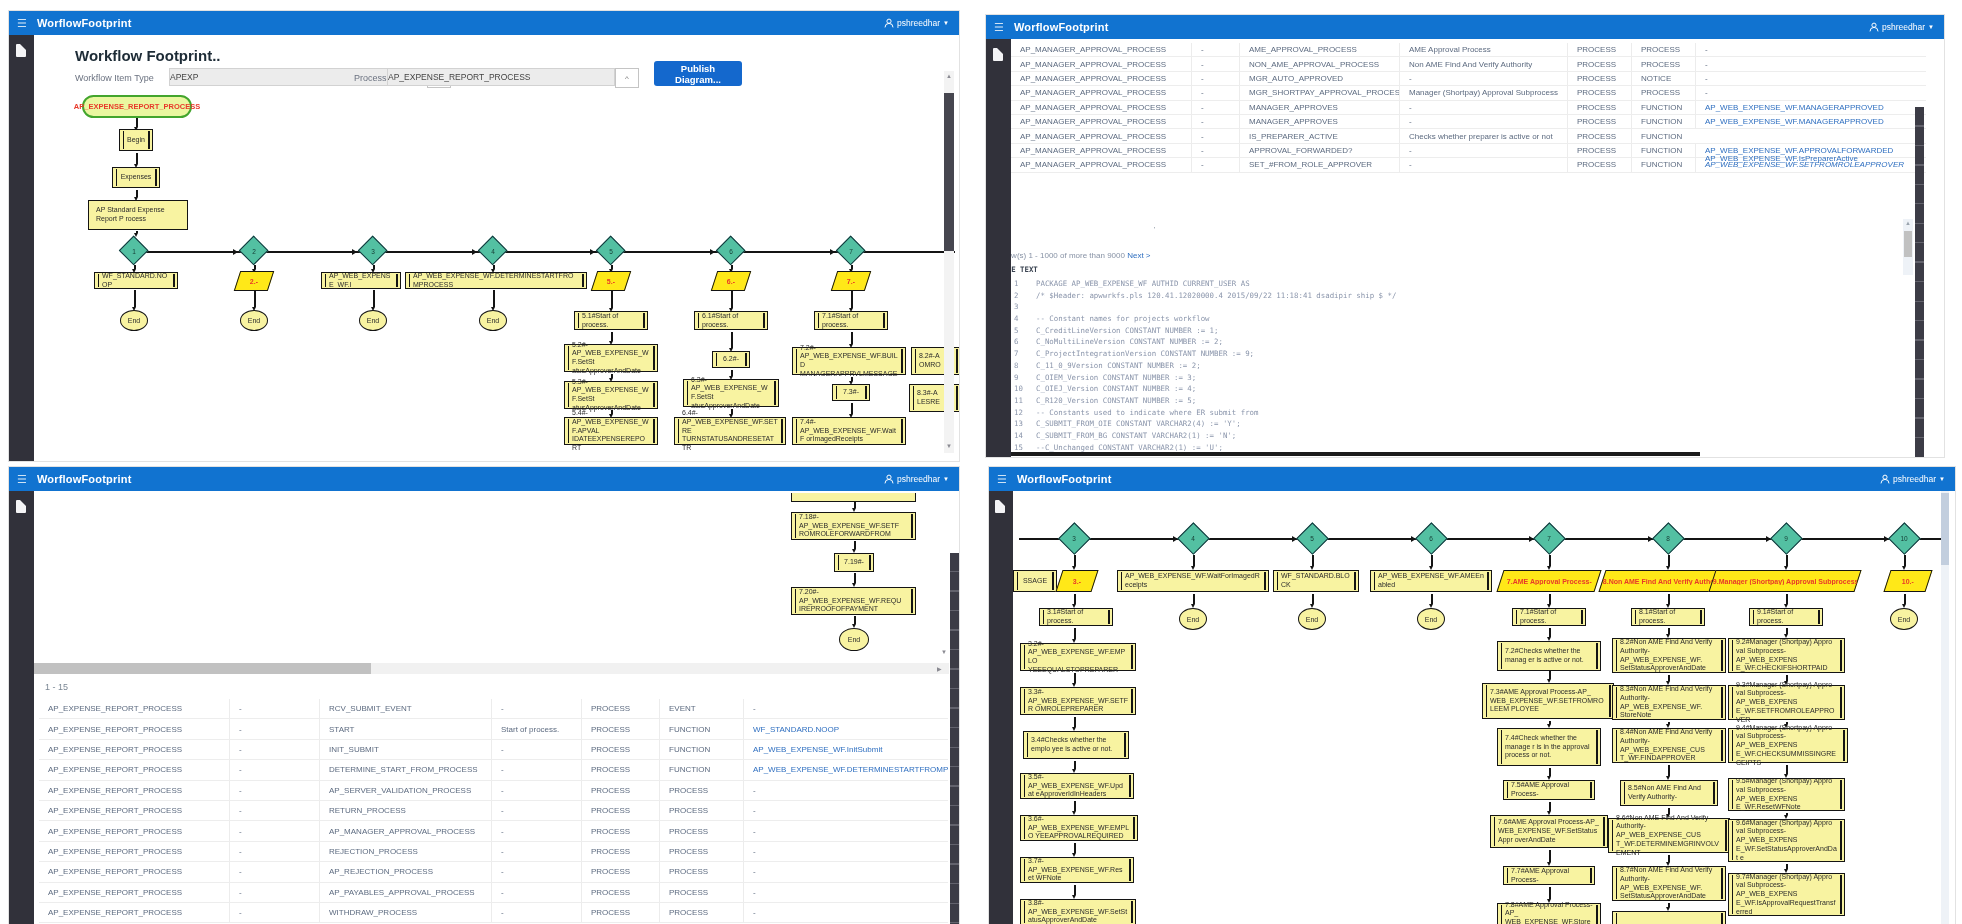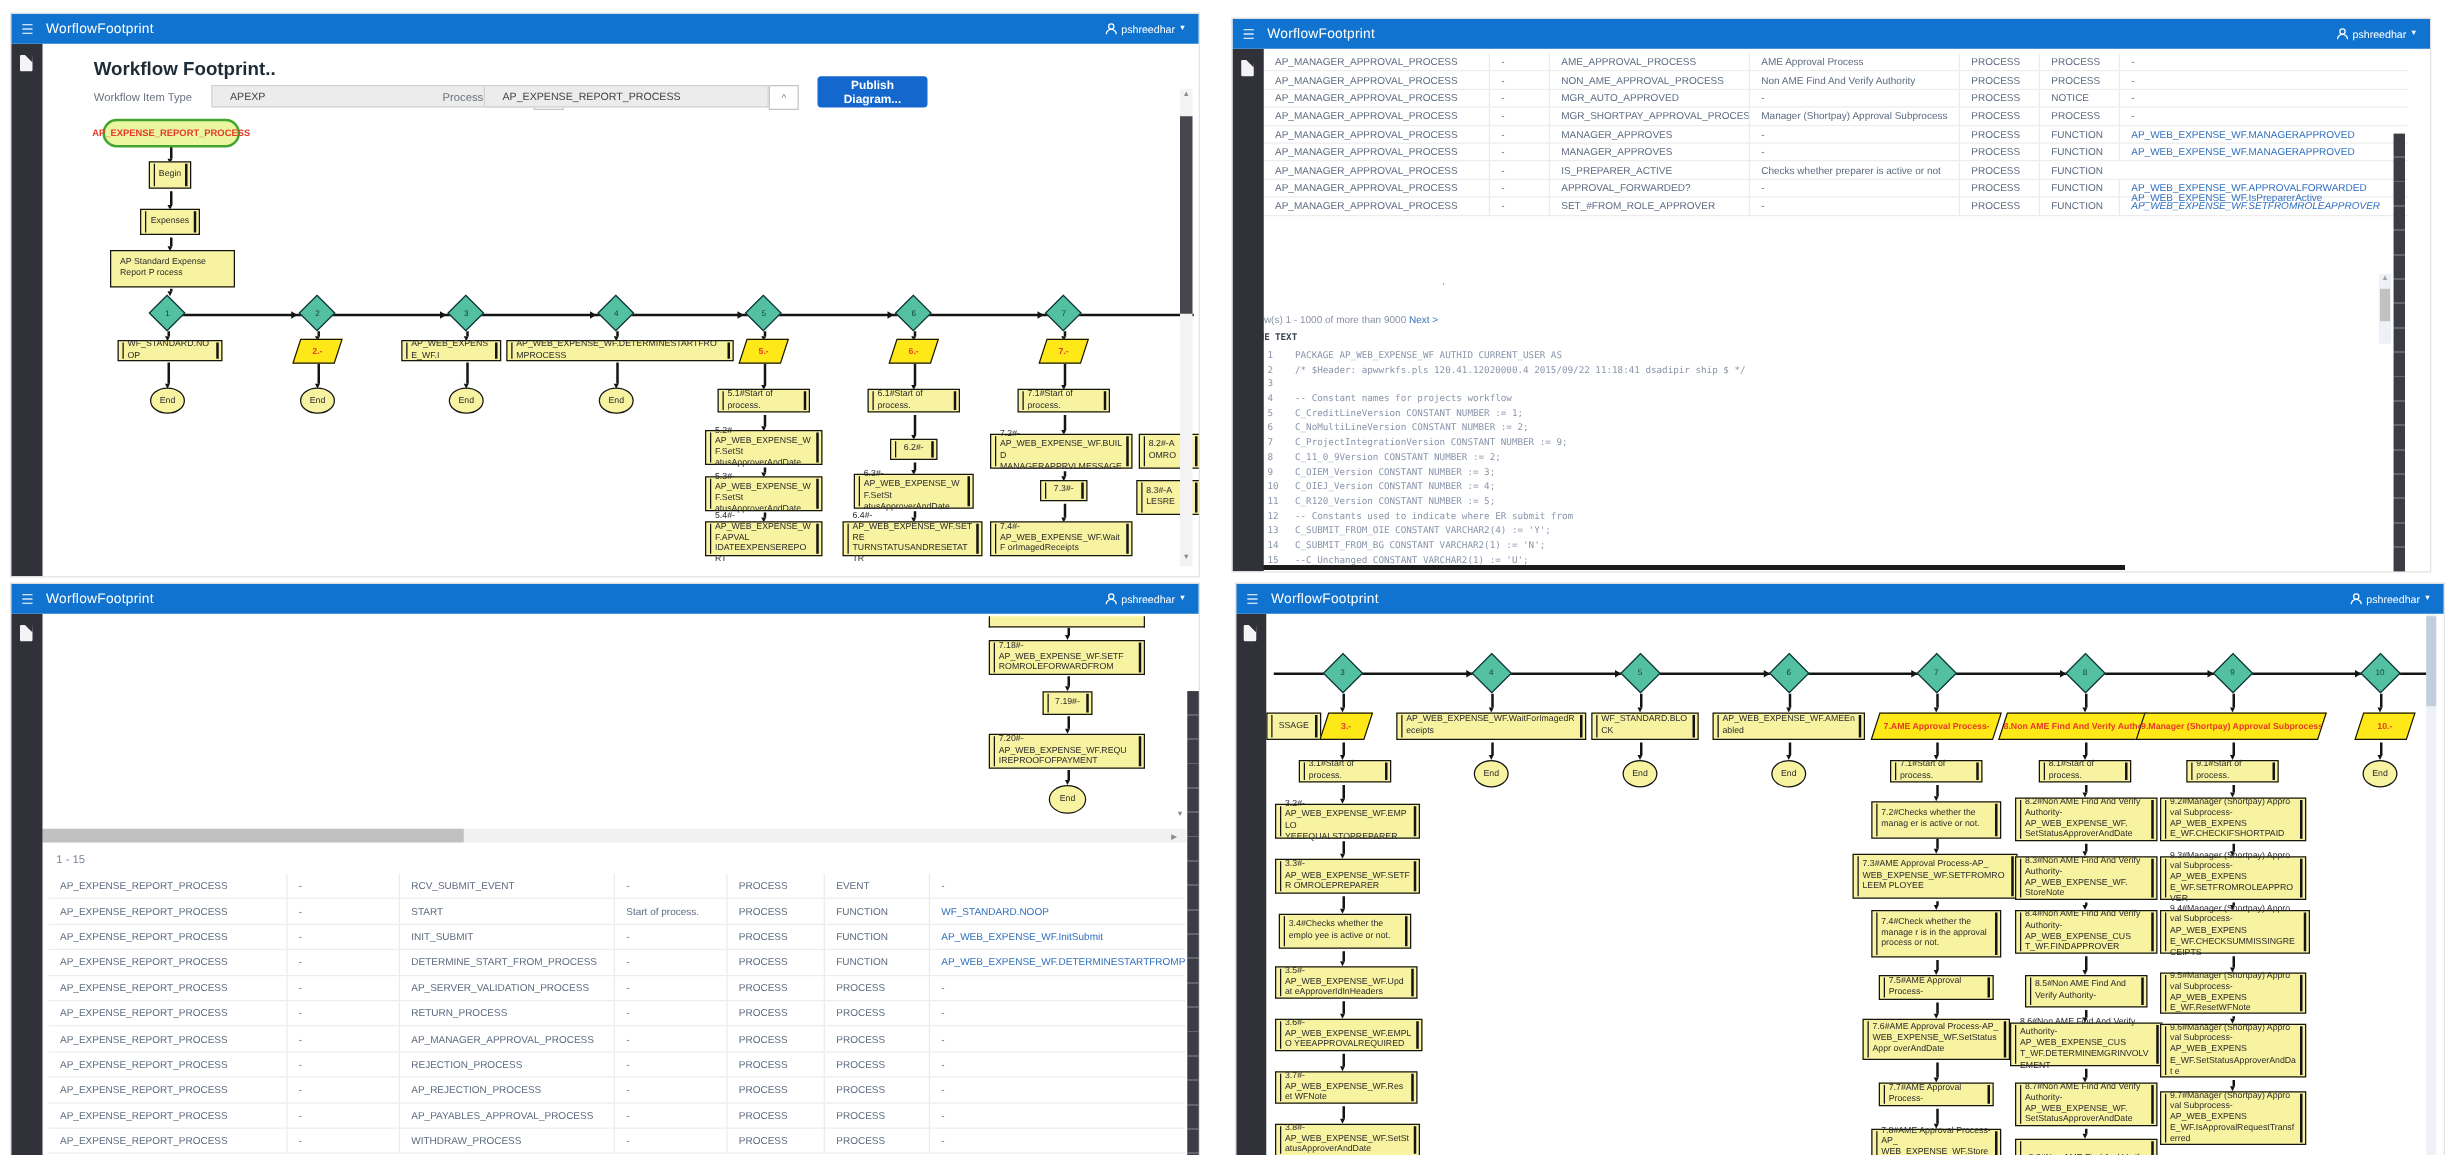--- a/index.html
+++ b/index.html
@@ -2,21 +2,21 @@
 <html><head>
 <meta charset="utf-8">
 <style>
   html,body{margin:0;padding:0;}
   body{width:1962px;height:924px;background:#ffffff;position:relative;overflow:hidden;
        font-family:"Liberation Sans",sans-serif;}
   .panel{position:absolute;background:#fff;border:1px solid #e2e2e2;overflow:hidden;}
   .phead{position:absolute;left:0;right:0;top:0;height:24px;background:#1173d0;color:#fff;
          display:flex;align-items:center;z-index:30;}
   .burger{margin-left:8px;font-size:11px;opacity:.8;cursor:pointer;}
-  .ptitle{font-weight:normal;font-size:11px;margin-left:10px;letter-spacing:.2px;}
+  .ptitle{font-weight:bold;font-size:11px;margin-left:10px;letter-spacing:.2px;}
   .puser{margin-left:auto;margin-right:10px;font-size:8.5px;display:flex;align-items:center;gap:3px;cursor:pointer;}
   .caret{font-size:6px;}
   .sidebar{position:absolute;left:0;top:24px;bottom:0;width:25px;background:#31313a;z-index:25;}
   .docicon{position:absolute;left:7px;top:9px;width:10px;height:13px;background:#f4f4f6;border-radius:1px;}
   .docicon::after{content:"";position:absolute;right:0;top:0;border:3px solid #31313a;
                   border-left-color:transparent;border-bottom-color:transparent;}
   
   .dg{position:absolute;inset:0;}
   .n{position:absolute;box-sizing:border-box;color:#2b2b2b;}
   .n-box,.n-act{background:#f8f3a1;border:1.6px solid #141414;font-size:7px;line-height:1.25;
@@ -37,21 +37,21 @@
   .vl{position:absolute;width:1.5px;background:#141414;}
   .vl::after{content:"";position:absolute;bottom:-4px;left:-2.2px;border-left:2.9px solid transparent;
              border-right:2.9px solid transparent;border-top:4.5px solid #141414;}
   .hl{position:absolute;height:1.5px;background:#141414;}
   .ha{position:absolute;width:0;height:0;border-top:3px solid transparent;border-bottom:3px solid transparent;
       border-left:5px solid #141414;margin-top:-2.2px;}
   
   .ttl{position:absolute;font-size:15px;font-weight:bold;color:#1d2b36;}
   .flabel{position:absolute;font-size:9px;color:#6b7280;}
   .ffield{position:absolute;height:18px;background:#ececec;border:1px solid #d2d2d2;font-size:8.5px;
-          color:#444;display:flex;align-items:center;padding-left:14px;box-sizing:border-box;}
+          color:#444;display:flex;align-items:center;padding-left:0;box-sizing:border-box;}
   .fbtn{position:absolute;width:22px;height:18px;background:#fff;border:1px solid #c4c4c4;font-size:8px;
         color:#777;display:flex;align-items:center;justify-content:center;cursor:pointer;}
   .bluebtn{position:absolute;background:#1468cd;color:#fff;font-weight:bold;font-size:9.5px;border:none;
            border-radius:3px;display:flex;align-items:center;justify-content:center;cursor:pointer;}
   
   .tbl{position:absolute;}
   .trow{display:flex;border-bottom:1px solid #ededed;align-items:center;}
   .tcell{font-size:8px;color:#5d6b80;padding-left:9px;box-sizing:border-box;overflow:hidden;
          white-space:nowrap;flex:none;border-left:1px solid #ececec;height:100%;display:flex;align-items:center;}
   .tcell:first-child{border-left:none;}

